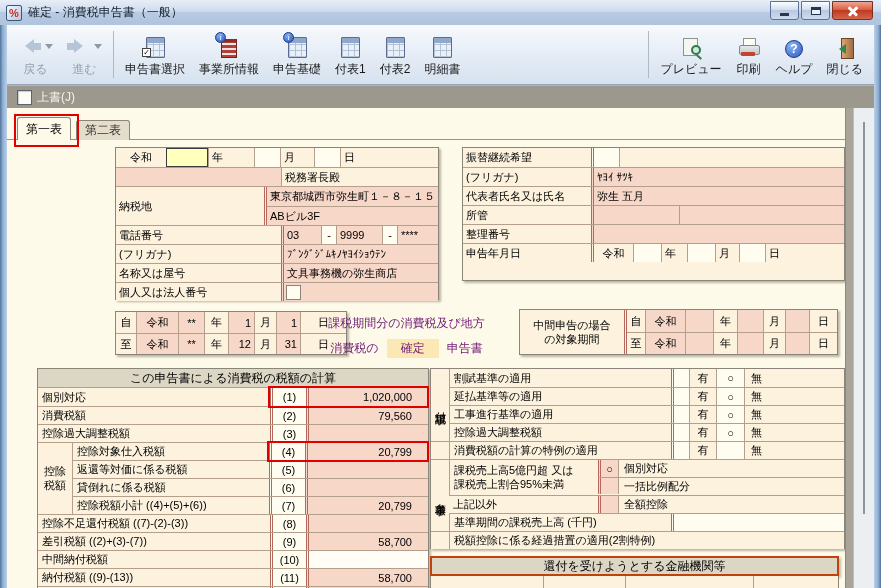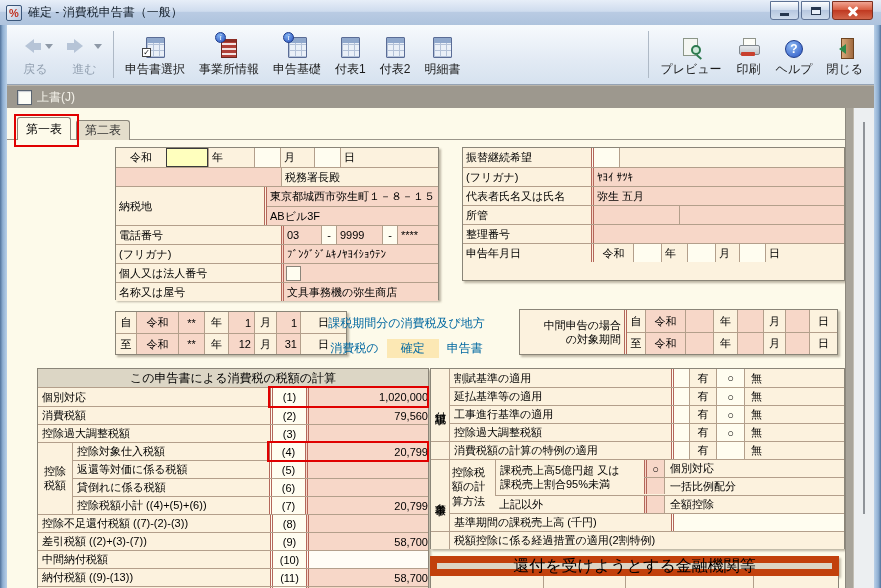--- a/index.html
+++ b/index.html
@@ -94,29 +94,29 @@
   .frow:first-child{border-top:none;}
   .cell{display:flex;align-items:center;padding:0 3px;box-sizing:border-box;border-left:1px solid #b39f8b;overflow:hidden;white-space:nowrap;}
   .cell:first-child{border-left:none;}
   .bg-cream{background:#fcf2de;} .bg-pink{background:#f7d7c8;} .bg-white{background:#fffdf0;}
   .bg-org{background:#fbe3b2;}
   .sep-red{border-left:3px double #b4675a !important;}
   .yelbox{background:#ffffbe;border:1px solid #3a3a3a;box-sizing:border-box;}
   .right{justify-content:flex-end;} .center{justify-content:center;}
   .smallbox{width:13px;height:13px;background:#fffdf0;border:1px solid #8a857a;margin-left:1px;}
   
-  .caption{position:absolute;left:292px;top:207px;width:215px;font-size:12px;color:#0369a1;text-align:center;}
+  .caption{position:absolute;left:292px;top:207px;width:215px;font-size:12px;color:#701a75;text-align:center;}
   .caption .l2{margin-top:7px;display:flex;align-items:center;justify-content:center;gap:8px;}
   .kakutei{background:#fce8b4;padding:1px 14px;}
   
   .thead{height:18px;background:#dcd6c5;display:flex;align-items:center;justify-content:center;font-size:12px;border-bottom:1px solid #b39f8b;}
   .crow{display:flex;height:18px;box-sizing:border-box;border-top:1px solid #b39f8b;position:relative;font-size:11px;}
   .c-label{width:232px;display:flex;align-items:center;padding:0 4px;box-sizing:border-box;overflow:hidden;white-space:nowrap;background:#fcf2de;}
   .c-num{width:36px;display:flex;align-items:center;justify-content:center;box-sizing:border-box;background:#fffdf0;border-left:3px double #b4675a;}
-  .c-val{flex:1;display:flex;align-items:center;justify-content:flex-end;padding:0 0;box-sizing:border-box;background:#f7d7c8;border-left:3px double #b4675a;}
+  .c-val{flex:1;display:flex;align-items:center;justify-content:flex-end;padding:0 16px;box-sizing:border-box;background:#f7d7c8;border-left:3px double #b4675a;}
   .c-val.white{background:#fffdf6;}
   .hl{position:absolute;left:230px;right:-1px;top:-2px;bottom:-2px;border:2px solid #e00000;pointer-events:none;z-index:6;}
   .gwrap{display:flex;}
   .gcell{width:34px;box-sizing:border-box;border-top:1px solid #b39f8b;background:#fcf2de;display:flex;align-items:center;justify-content:center;
     white-space:pre-line;font-size:11px;line-height:1.25;text-align:center;}
   .gcol{flex:1;}
   .gcol .c-label{width:197px;border-left:1px solid #b39f8b;}
   
   .vlab{writing-mode:vertical-rl;text-orientation:upright;display:flex;align-items:center;justify-content:center;
     width:18px;box-sizing:border-box;font-size:11px;letter-spacing:1px;background:#fcf2de;}
@@ -127,22 +127,22 @@
   .rt-ari{width:27px;display:flex;align-items:center;justify-content:center;background:#fcf2de;border-left:1px solid #b39f8b;box-sizing:border-box;}
   .rt-circ{width:28px;display:flex;align-items:center;justify-content:center;background:#fffdf0;border-left:1px solid #b39f8b;box-sizing:border-box;}
   .rt-nashi{flex:1;display:flex;align-items:center;padding:0 6px;background:#fcf2de;border-left:1px solid #b39f8b;box-sizing:border-box;}
   .mlabel{width:46px;box-sizing:border-box;border-left:1px solid #b39f8b;background:#fcf2de;display:flex;align-items:center;justify-content:center;
     font-size:11px;line-height:1.3;text-align:left;white-space:normal;padding:0 2px;}
   .caselbl{width:149px;box-sizing:border-box;border-left:1px solid #b39f8b;background:#fcf2de;display:flex;flex-direction:column;justify-content:center;
     padding:0 4px;font-size:11px;line-height:1.2;}
   .mark{width:20px;box-sizing:border-box;background:#f7d7c8;border-left:3px double #b4675a;display:flex;align-items:center;justify-content:center;}
   .opt{flex:1;display:flex;align-items:center;padding:0 5px;background:#fcf2de;border-left:1px solid #b39f8b;box-sizing:border-box;}
   
-  .kanpu-h{height:20px;background:#dcd6c5;border:7px solid #c2410c;box-shadow:2px 2px 2px rgba(110,100,80,.4);
-    display:flex;align-items:center;justify-content:center;font-size:16px;box-sizing:border-box;}
+  .kanpu-h{height:20px;background:#dcd6c5;border:2px solid #c2410c;box-shadow:2px 2px 2px rgba(110,100,80,.4);
+    display:flex;align-items:center;justify-content:center;font-size:12px;box-sizing:border-box;}
   .kanpu-row{display:flex;height:14px;border:1px solid #8a8578;border-top:none;box-sizing:border-box;background:#fcf2de;}
   .kanpu-row .cell{background:#fcf2de;}
 </style>
 </head>
 <body>
 
 <div class="screen">
 
   <div class="titlebar">
     <div class="appicon">%</div>
@@ -307,28 +307,28 @@
           <div class="cell bg-white center" style="width:15px;">-</div>
           <div class="cell bg-pink" style="width:46px;">9999</div>
           <div class="cell bg-white center" style="width:15px;">-</div>
           <div class="cell bg-pink" style="flex:1;">****</div>
         </div>
         <div class="frow">
           <div class="cell bg-cream" style="width:165px;">(フリガナ)</div>
           <div class="cell bg-pink sep-red" style="flex:1;">ﾌﾞﾝｸﾞｼﾞﾑｷﾉﾔﾖｲｼｮｳﾃﾝ</div>
         </div>
         <div class="frow">
+          <div class="cell bg-cream" style="width:165px;">名称又は屋号</div>
+          <div class="cell bg-pink sep-red" style="flex:1;">文具事務機の弥生商店</div>
+        </div>
+        <div class="frow">
           <div class="cell bg-cream" style="width:165px;">個人又は法人番号</div>
           <div class="cell bg-pink sep-red" style="flex:1;padding:0 1px;">
               <span class="smallbox"></span>
             </div>
-        </div>
-        <div class="frow">
-          <div class="cell bg-cream" style="width:165px;">名称又は屋号</div>
-          <div class="cell bg-pink sep-red" style="flex:1;">文具事務機の弥生商店</div>
         </div>
       </div>
 
       <div class="panel" style="left:455px;top:39px;width:383px;height:134px;">
         <div class="frow">
           <div class="cell bg-cream" style="width:128px;">振替継続希望</div>
           <div class="cell bg-white sep-red" style="width:28px;"></div>
           <div class="cell bg-cream" style="flex:1;"></div>
         </div>
         <div class="frow">
@@ -386,21 +386,21 @@
       <div class="caption">
         <div>課税期間分の消費税及び地方</div>
         <div class="l2">
           <span>消費税の</span>
           <span class="kakutei">確定</span>
           <span>申告書</span>
         </div>
       </div>
 
       <div class="panel" style="left:512px;top:201px;width:319px;height:46px;display:flex;">
-        <div class="cell bg-cream" style="width:104px;height:100%;flex-direction:column;align-items:flex-end;justify-content:center;line-height:1.3;">
+        <div class="cell bg-cream" style="width:104px;height:100%;flex-direction:column;align-items:center;justify-content:center;line-height:1.3;">
           <span>中間申告の場合</span>
             <span>の対象期間</span>
         </div>
         <div style="flex:1;border-left:3px double #b4675a;">
           <div class="frow" style="height:22px;border-top:none;">
             <div class="cell bg-cream center" style="width:18px;">自</div>
             <div class="cell bg-pink center" style="width:40px;">令和</div>
             <div class="cell bg-pink" style="width:28px;"></div>
             <div class="cell bg-cream center" style="width:24px;">年</div>
             <div class="cell bg-pink" style="width:26px;"></div>
@@ -532,21 +532,20 @@
           <div class="rt-label">消費税額の計算の特例の適用</div>
           <div class="rt-sm bg-org"></div>
           <div class="rt-ari">有</div>
           <div class="rt-circ bg-org"></div>
           <div class="rt-nashi">無</div>
         </div>
         <div style="display:flex;border-top:1px solid #b39f8b;">
           <div class="vlab" style="height:71px;">参考事項</div>
           <div style="flex:1;">
             <div style="display:flex;height:53px;">
-              <div class="mlabel" style="height:53px;">控除税額の計算方法</div>
               <div style="flex:1;">
                 <div style="display:flex;height:35px;">
                   <div class="caselbl" style="height:35px;">
                     <span>課税売上高5億円超 又は</span>
                       <span>課税売上割合95%未満</span>
                   </div>
                   <div style="flex:1;">
                     <div class="rrow noline" style="height:17px;">
                       <div class="mark">○</div>
                       <div class="opt">個別対応</div>

